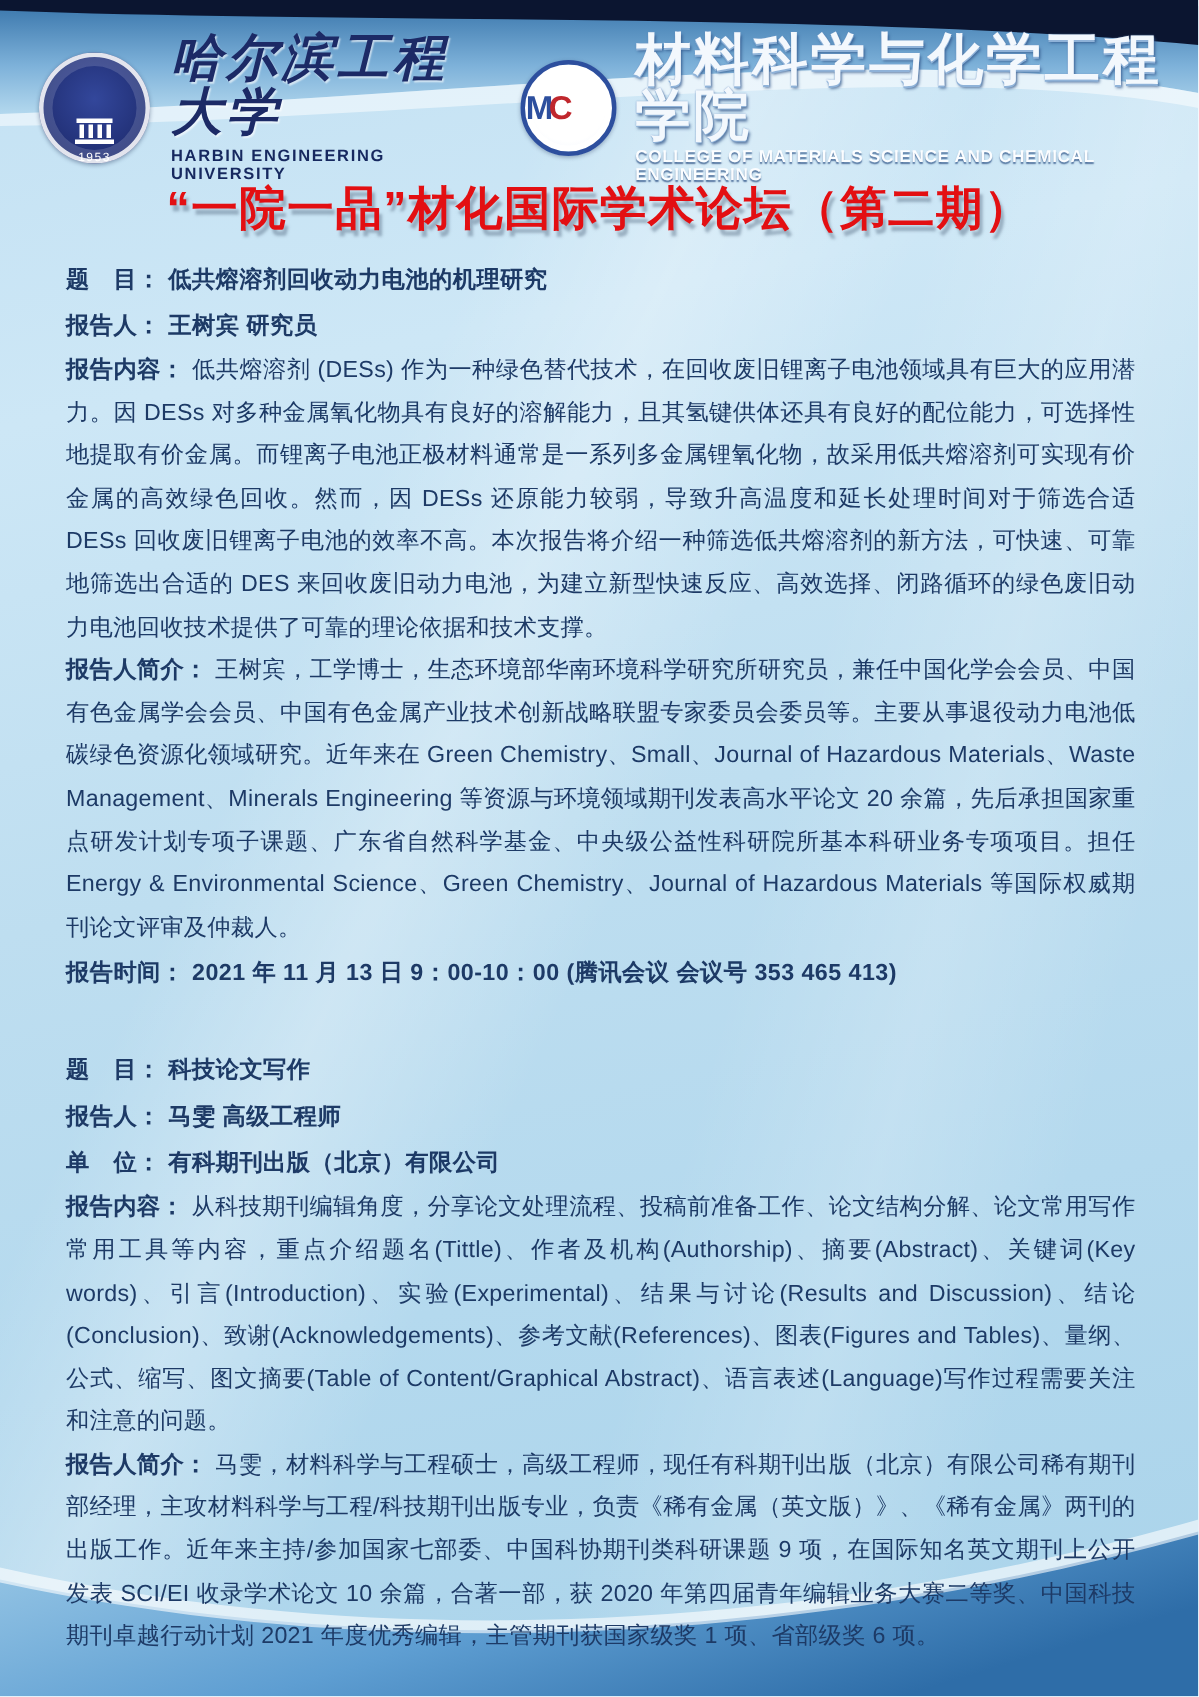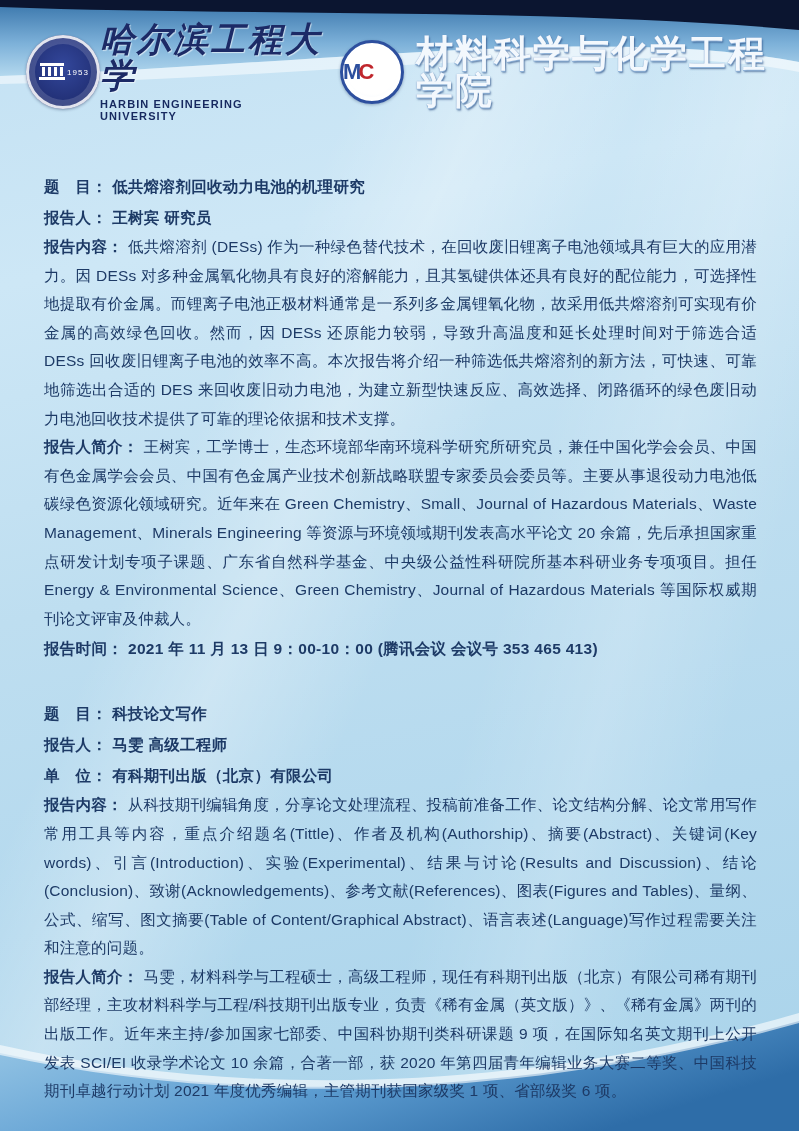--- a/index.html
+++ b/index.html
@@ -24,26 +24,26 @@
   
   .header {
     position:absolute; top:30px; left:26px; right:10px; height:84px;
     display:flex; align-items:center; z-index:5;
   }
   .uni-brand { display:flex; align-items:center; }
   .uni-seal {
     width:74px; height:74px; border-radius:50%;
     background:radial-gradient(circle at 50% 42%, #33479b 0%, #24337b 55%, #1b2666 100%);
     box-shadow:inset 0 0 0 3px rgba(255,255,255,0.85), inset 0 0 0 9px rgba(255,255,255,0.15), 0 1px 3px rgba(20,40,80,.4);
-    display:flex; flex-direction:row; align-items:center; justify-content:center;
+    display:flex; flex-direction:column; align-items:center; justify-content:flex-end;
     flex:0 0 auto;
   }
   .uni-seal .seal-glyph { display:block; }
   .uni-seal .seal-year { color:#fff; font-size:8px; letter-spacing:1px; margin-top:1px; }
-  .uni-names { }
+  .uni-names { margin-left:14px; }
   .uni-cn {
     font-size:34px; font-weight:bold; font-style:italic; color:#1c2a66;
     letter-spacing:3px; line-height:1.05; text-shadow:1px 1px 1px rgba(255,255,255,.6);
   }
   .uni-en {
     margin-top:4px; font-size:11px; font-weight:bold; color:#16285f; letter-spacing:1.1px;
   }
   .college-brand { display:flex; align-items:center; margin-left:18px; }
   .college-seal {
     width:64px; height:64px; border-radius:50%;
@@ -118,24 +118,26 @@
         <div class="uni-cn">哈尔滨工程大学</div>
         <div class="uni-en">HARBIN ENGINEERING UNIVERSITY</div>
       </div>
     </div>
     <div class="college-brand">
       <div class="college-seal">
         <span class="mono"><b>M</b><i>C</i></span>
       </div>
       <div class="college-names">
         <div class="college-cn">材料科学与化学工程学院</div>
+        <div class="college-en">COLLEGE OF MATERIALS SCIENCE AND CHEMICAL ENGINEERING</div>
       </div>
     </div>
   </div>
 
+  <h1 class="forum-title">“一院一品”材化国际学术论坛（第二期）</h1>
 
   <div class="content">
 
     <section class="session">
       <p class="hline"><span class="lbl">题　目：</span><span>低共熔溶剂回收动力电池的机理研究</span></p>
       <p class="hline"><span class="lbl">报告人：</span><span>王树宾 研究员</span></p>
       <p class="para"><span class="lbl">报告内容：</span><span>低共熔溶剂 (DESs) 作为一种绿色替代技术，在回收废旧锂离子电池领域具有巨大的应用潜力。因 DESs 对多种金属氧化物具有良好的溶解能力，且其氢键供体还具有良好的配位能力，可选择性地提取有价金属。而锂离子电池正极材料通常是一系列多金属锂氧化物，故采用低共熔溶剂可实现有价金属的高效绿色回收。然而，因 DESs 还原能力较弱，导致升高温度和延长处理时间对于筛选合适 DESs 回收废旧锂离子电池的效率不高。本次报告将介绍一种筛选低共熔溶剂的新方法，可快速、可靠地筛选出合适的 DES 来回收废旧动力电池，为建立新型快速反应、高效选择、闭路循环的绿色废旧动力电池回收技术提供了可靠的理论依据和技术支撑。</span></p>
       <p class="para"><span class="lbl">报告人简介：</span><span>王树宾，工学博士，生态环境部华南环境科学研究所研究员，兼任中国化学会会员、中国有色金属学会会员、中国有色金属产业技术创新战略联盟专家委员会委员等。主要从事退役动力电池低碳绿色资源化领域研究。近年来在 Green Chemistry、Small、Journal of Hazardous Materials、Waste Management、Minerals Engineering 等资源与环境领域期刊发表高水平论文 20 余篇，先后承担国家重点研发计划专项子课题、广东省自然科学基金、中央级公益性科研院所基本科研业务专项项目。担任 Energy &amp; Environmental Science、Green Chemistry、Journal of Hazardous Materials 等国际权威期刊论文评审及仲裁人。</span></p>
       <p class="hline"><span class="lbl">报告时间：</span><span style="font-weight:bold">2021 年 11 月 13 日 9：00-10：00 (腾讯会议 会议号 353 465 413)</span></p>
     </section>

